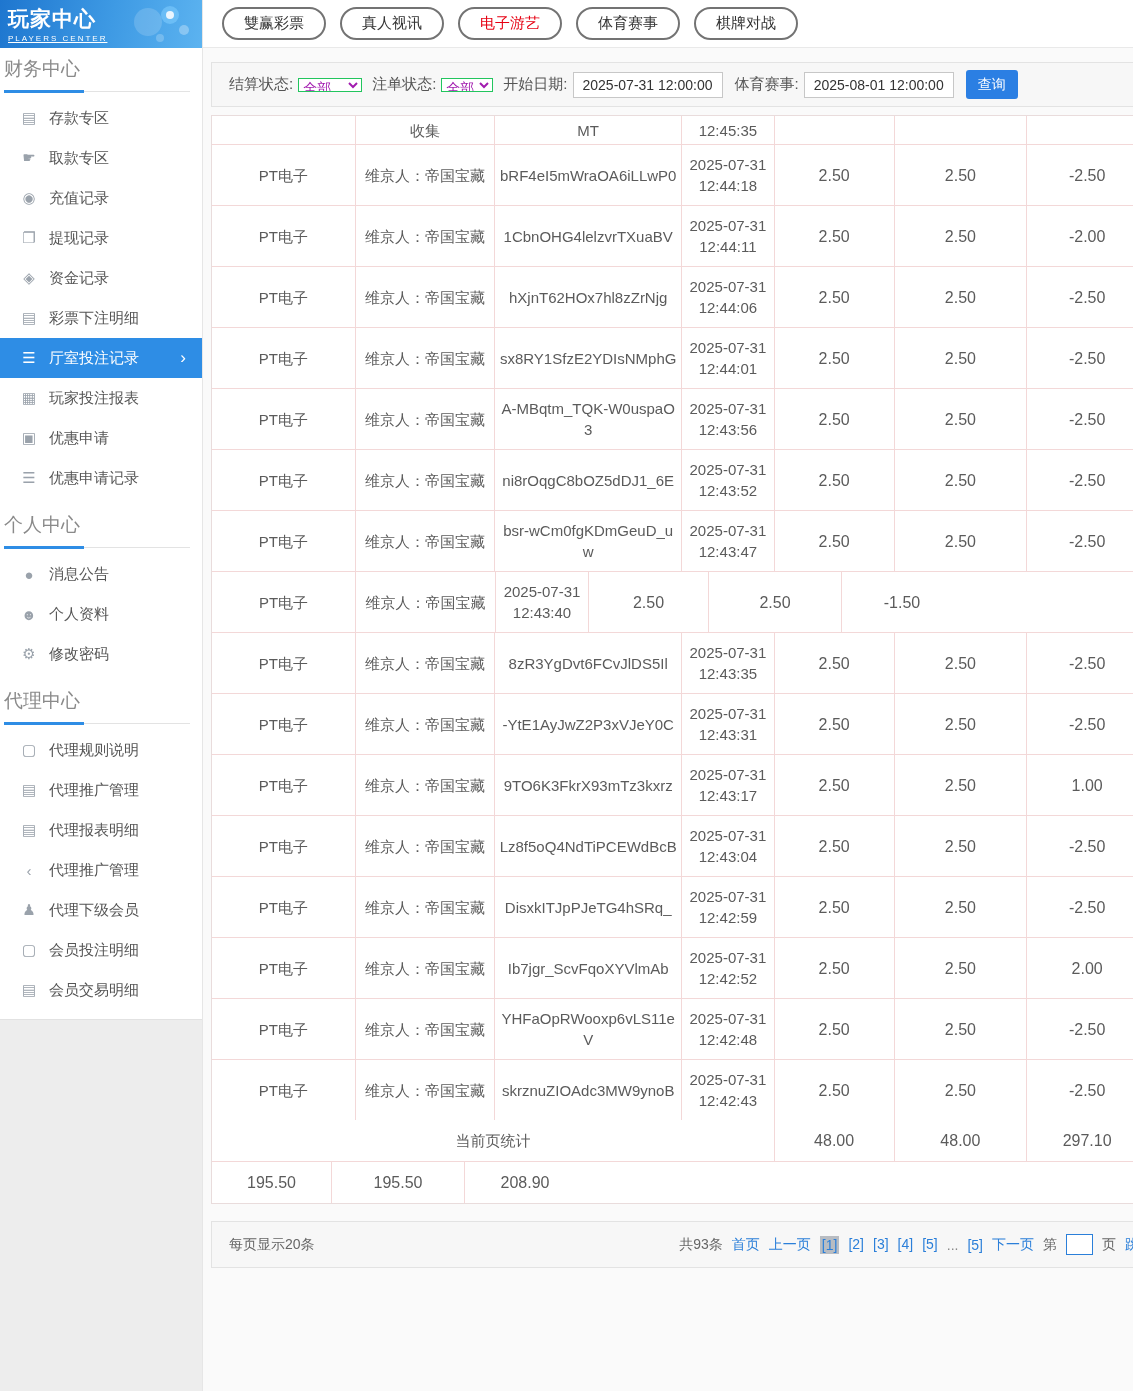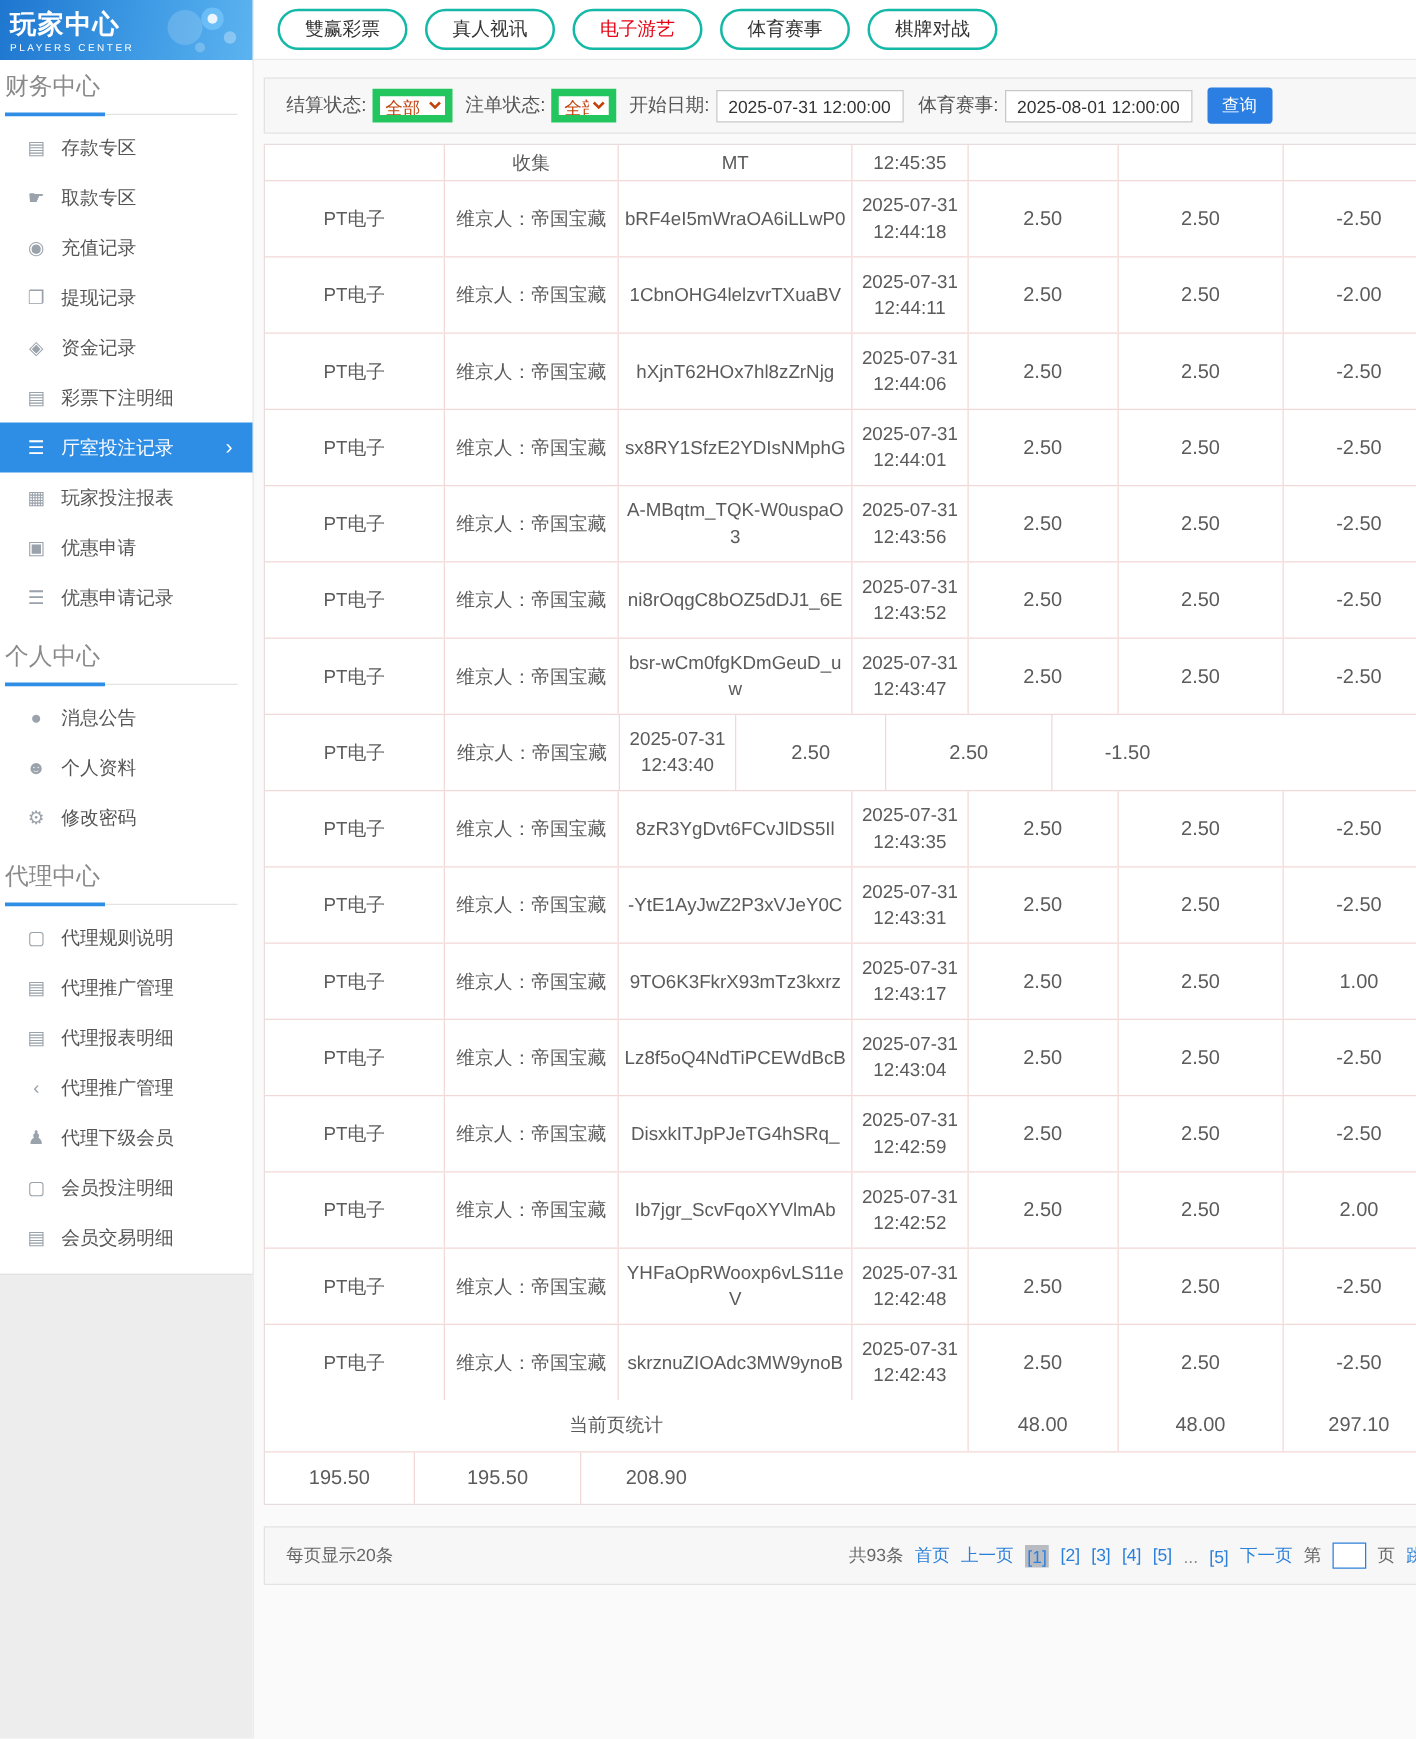--- a/index.html
+++ b/index.html
@@ -4,44 +4,44 @@
 <style>
   * { margin:0; padding:0; box-sizing:border-box; }
   html,body { width:1133px; height:1391px; overflow:hidden; }
   body { font-family:"Liberation Sans","DejaVu Sans",sans-serif; background:#fafafa; color:#555; }
   .app { display:flex; width:100%; height:100%; }
 
   
   .sidebar { width:203px; flex:0 0 203px; background:#fff; border-right:1px solid #e6e6e6; display:flex; flex-direction:column; }
   .logo { height:48px; background:linear-gradient(100deg,#1e76cf 0%,#3e9ae4 55%,#5cb3f0 100%); color:#fff; padding:5px 0 0 8px; position:relative; overflow:hidden; }
   .logo-title { font-size:21px; font-weight:bold; letter-spacing:1px; }
-  .logo-sub { font-size:8px; letter-spacing:2px; margin-top:1px; }
+  .logo-sub { font-size:8px; letter-spacing:2px; margin-top:1px;text-decoration:underline; }
   .logo-deco { position:absolute; right:4px; top:0; }
   .section-title { margin:14px 12px 0 4px; font-size:19px; color:#8a8a8a; padding-bottom:9px; border-bottom:1px solid #e3e3e3; position:relative; }
   .section-title::after { content:""; position:absolute; left:0; bottom:-2px; width:80px; height:3px; background:#2e8de5; }
   .section-title.first { margin-top:8px; }
   .items { margin-top:6px; }
   .side-item { height:40px; display:flex; align-items:center; padding-left:20px; font-size:15px; color:#555; cursor:pointer; position:relative; }
   .side-item .icon { width:18px; text-align:center; color:#9aa2ab; font-size:15px; }
   .side-item .lbl { margin-left:11px; }
   .side-item.active { background:#2e8de5; color:#fff; }
   .side-item.active .icon { color:#fff; }
   .chevron { display:none; position:absolute; right:16px; color:#fff; font-size:17px; }
   .side-item.active .chevron { display:block; }
   .sidebar-filler { flex:1; background:#ededed; margin-top:9px; border-top:1px solid #e2e2e2; }
 
   
   .main { flex:1; overflow:hidden; }
   .topnav { height:48px; background:#fff; border-bottom:1px solid #e9e9e9; display:flex; align-items:center; gap:14px; padding-left:19px; }
-  .pill { border:2px solid #14b8a6; border-radius:17px; padding:5px 20px; font-size:15px; color:#333; background:#fff; cursor:pointer; white-space:nowrap; font-family:inherit; }
+  .pill { border:2px solid #737373; border-radius:17px; padding:5px 20px; font-size:15px; color:#333; background:#fff; cursor:pointer; white-space:nowrap; font-family:inherit; }
   .pill.active { color:#e60012; }
 
   .filterbar { margin:14px 0 0 8px; width:937px; height:45px; background:#f7f7f7; border:1px solid #e3e3e3; display:flex; align-items:center; padding-left:17px; font-size:15px; color:#555; }
   .filterbar .flabel { margin-right:5px; white-space:nowrap; }
-  .sel { height:27px; border:6px solid #22c55e; background:#fff; font-size:14px; color:#c2410c; margin-right:10px; font-family:inherit; }
+  .sel { height:14px; border:1px solid #22c55e; background:#fff; font-size:14px; color:#a21caf; margin-right:10px; font-family:inherit; }
   .sel.wide { width:64px; }
   .sel.narrow { width:52px; }
   .date-input { height:26px; width:150px; border:1px solid #c7c7c7; background:#fff; text-align:center; font-size:14px; color:#333; margin-right:12px; font-family:inherit; }
   .search-btn { background:#2b7fe3; color:#fff; border:none; height:29px; width:52px; border-radius:3px; font-size:14px; cursor:pointer; font-family:inherit; }
 
   
   .table-panel { margin:8px 0 0 8px; width:937px; background:#fff; border:1px solid #e9dcdc; }
   .trow { display:flex; border-bottom:1px solid #f3d8d8; }
   .td { border-right:1px solid #f3d8d8; display:flex; align-items:center; justify-content:center; text-align:center; color:#5b5b5b; font-size:15px; line-height:21px; padding:0 4px; word-break:break-all; }
   .td:last-child { border-right:none; }

